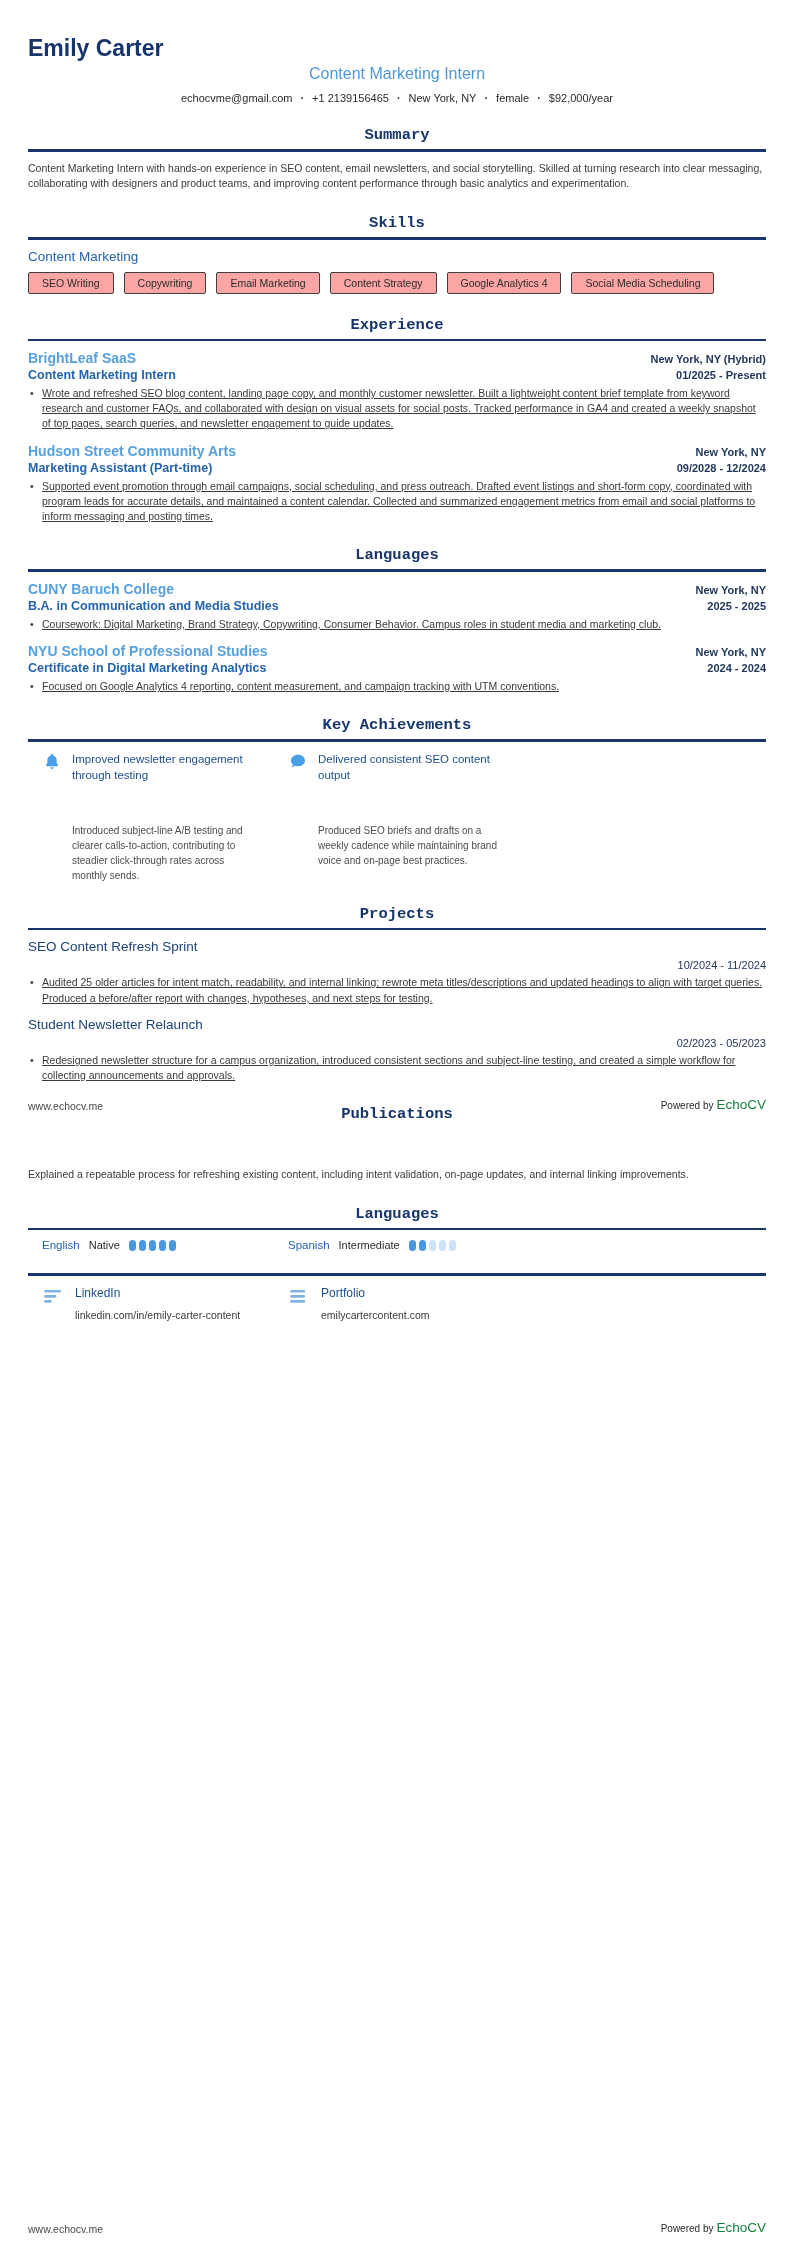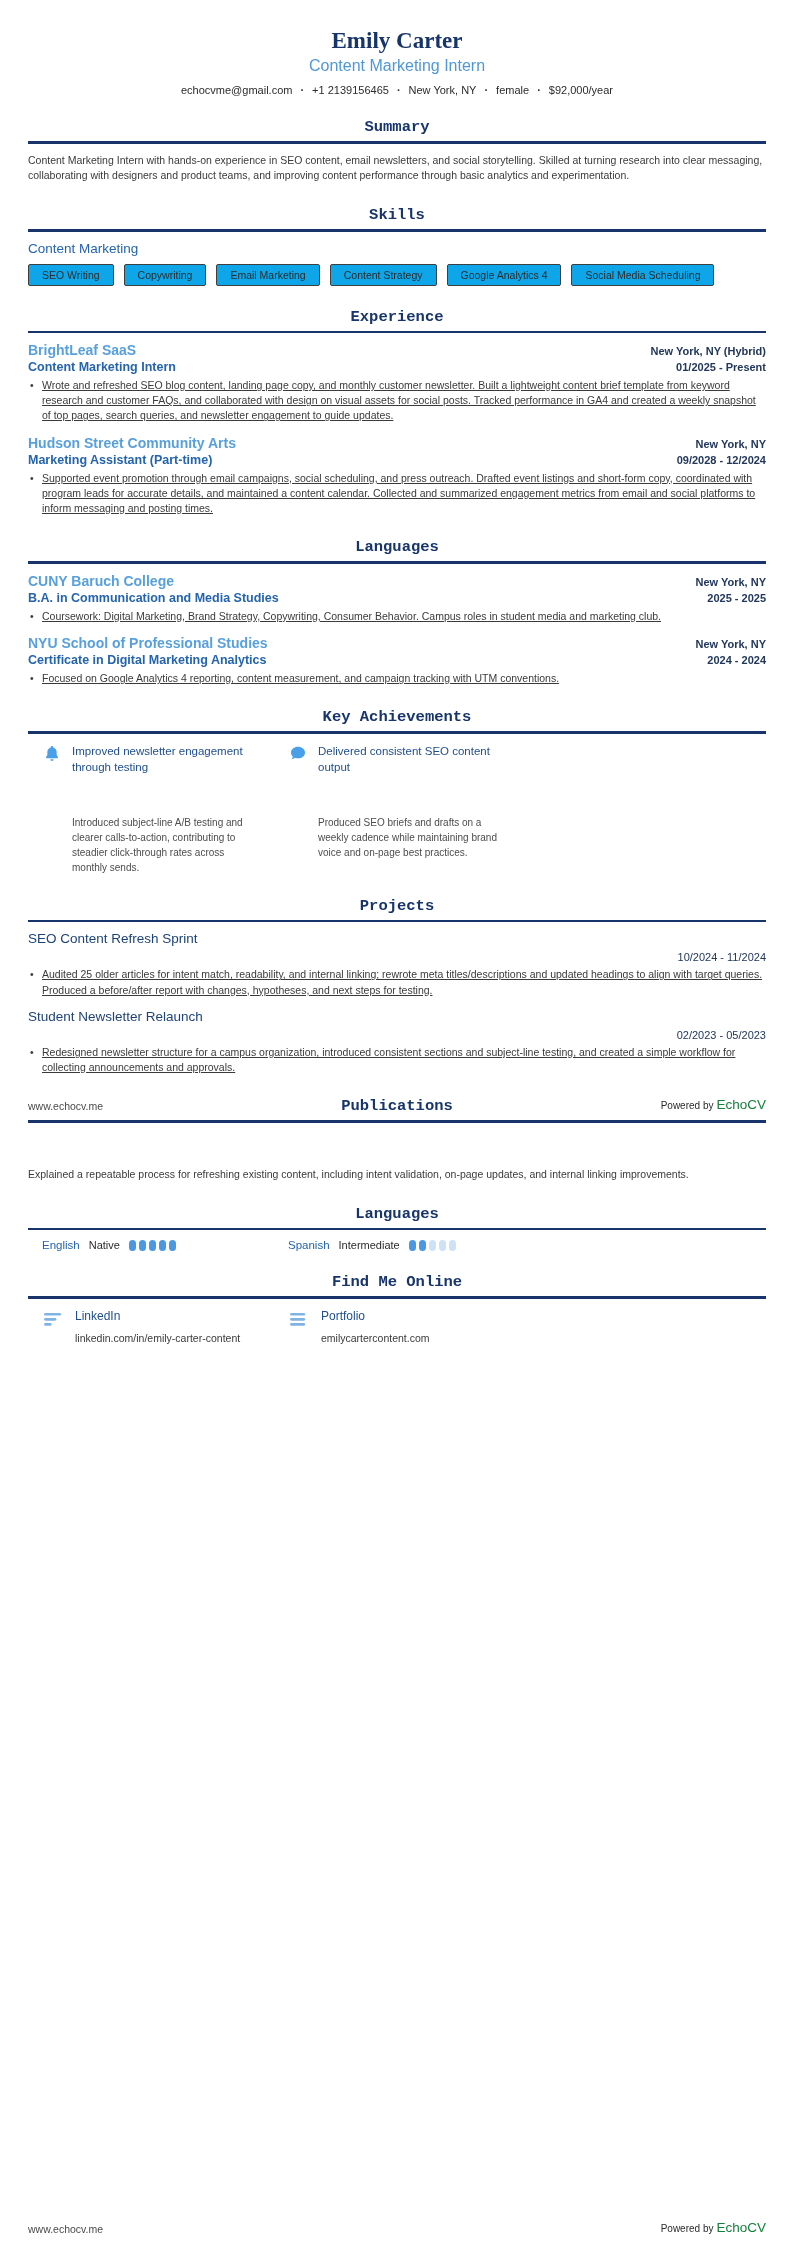--- a/index.html
+++ b/index.html
@@ -3,37 +3,37 @@
 <meta charset="utf-8">
 <style>
   * { box-sizing: border-box; }
   html, body { margin: 0; padding: 0; background: #ffffff; }
   body { width: 794px; font-family: "Liberation Sans", sans-serif; color: #3a3a3a; }
 
   .page { width: 794px; height: 1123px; position: relative; background: #fff; padding: 26px 28px 0; overflow: hidden; }
   .page2 { padding-top: 44px; }
 
   
-  .name { font-family: Liberation Serif, serif; font-size: 23px; font-weight: 700; color: #17356b; text-align: center; margin: 2px 0 3px; }
+  .name { font-family: Liberation Sans, sans-serif; font-size: 23px; font-weight: 700; color: #17356b; margin: 9px 0 3px; }
   .subtitle { text-align: center; font-size: 16px; color: #4f97d8; margin: 0 0 9px; }
   .contact { text-align: center; font-size: 11px; color: #2b2b2b; }
   .contact .ci { white-space: nowrap; }
   .contact .ci:not(:last-child)::after { content: "\00B7"; margin: 0 8px; color: #2b2b2b; font-weight: 700; }
 
   
   .section { margin-top: 22px; }
   .sec-heading { font-family: Liberation Mono, monospace; font-size: 15.5px; font-weight: 700; color: #17356b; text-align: center; margin: 0 0 5px; }
   .rule { height: 2.5px; background: #17356b; margin-bottom: 9px; }
 
   .body-text { font-size: 10.5px; line-height: 1.5; color: #3a3a3a; margin: 0; }
 
   
   .skill-cat { font-size: 13.5px; color: #2464ad; margin: 2px 0 8px; }
   .tags { display: flex; gap: 10px; flex-wrap: wrap; }
-  .tag { border: 1px solid #3f3f3f; border-radius: 2px; padding: 4px 13px; font-size: 10.5px; color: #2b2b2b; background: #0ea5e9; }
+  .tag { border: 1px solid #3f3f3f; border-radius: 2px; padding: 4px 13px; font-size: 10.5px; color: #2b2b2b; background: #fca5a5; }
 
   
   .entry { margin-bottom: 11px; }
   .entry:last-child { margin-bottom: 0; }
   .entry-row { display: flex; justify-content: space-between; align-items: baseline; font-weight: bold; }
   .company { font-size: 14px; color: #58a0dc; }
   .role { font-size: 12.5px; color: #2464ad; margin-top: 2px; }
   .meta { font-size: 11px; color: #22375c; }
   .bullets { margin-top: 4px; text-decoration: underline; }
   .bullet { font-size: 10.5px; line-height: 1.45; color: #3a3a3a; padding-left: 14px; position: relative; }
@@ -282,21 +282,20 @@
             <span class="dot dot-off"></span>
             <span class="dot dot-off"></span>
           </span>
       </div>
 
       <div></div>
     </div>
   </div>
 
   <div class="section">
-    <div class="sec-heading">Find Me Online</div>
     <div class="rule"></div>
     <div class="online-grid">
 
       <div class="online">
         <span class="online-icon">
           <svg width="19" height="15" viewBox="0 0 20 16" xmlns="http://www.w3.org/2000/svg" fill="#7fb3e3">
             <rect x="0" y="1" width="18" height="2.8" rx="1.4"></rect>
             <rect x="0" y="6.4" width="13" height="2.8" rx="1.4"></rect>
             <rect x="0" y="11.8" width="8" height="2.8" rx="1.4"></rect>
           </svg>

